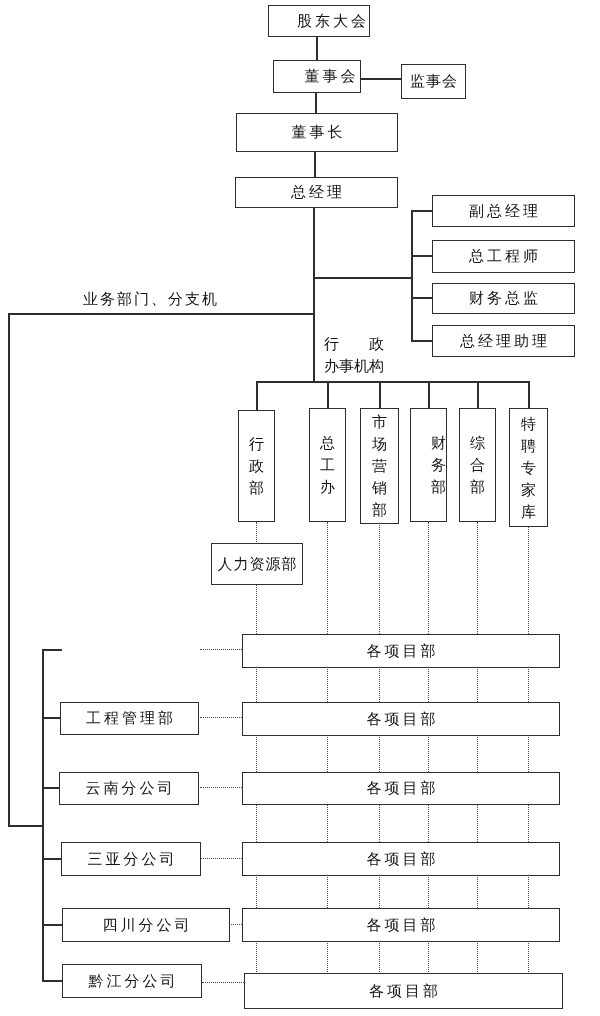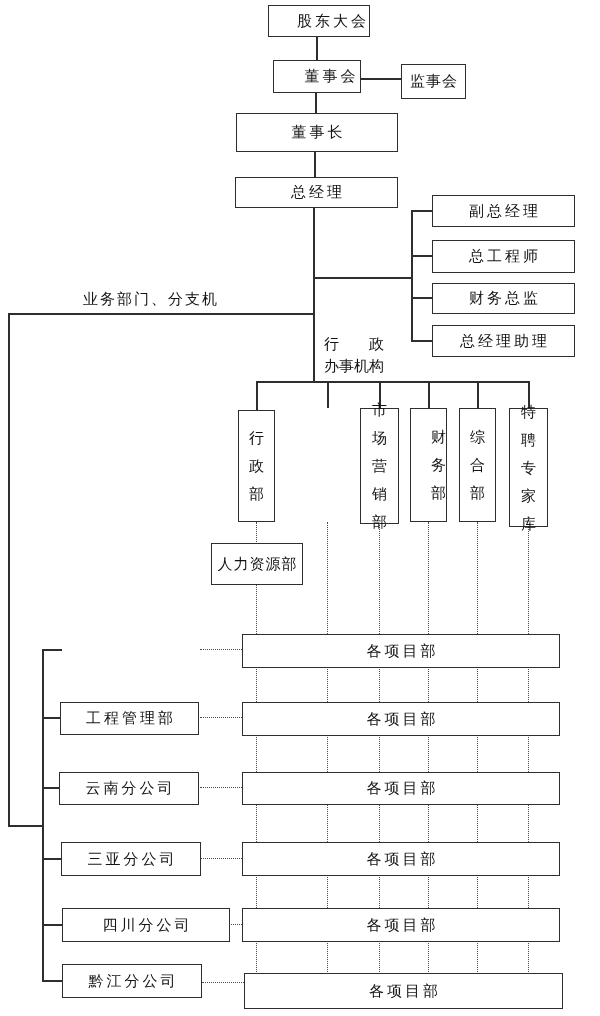--- a/index.html
+++ b/index.html
@@ -7,21 +7,21 @@
     position:relative;width:600px;height:1016px;background:#ffffff;
     font-family:"Liberation Serif","DejaVu Serif",serif;
     color:#141414;overflow:hidden;
   }
   .box{
     position:absolute;box-sizing:border-box;background:#ffffff;
     border:1.8px solid #2e2e2e;display:flex;align-items:center;justify-content:center;
     font-size:15px;letter-spacing:3px;text-indent:3px;z-index:2;
   }
   .vbox{letter-spacing:0;text-indent:0;}
-  .vbox .vtxt{width:1em;word-break:break-all;line-height:28px;text-align:center;}
+  .vbox .vtxt{width:1em;word-break:break-all;line-height:22px;text-align:center;}
   .hline{position:absolute;height:1.6px;background:#2e2e2e;z-index:1;}
   .vline{position:absolute;width:1.6px;background:#2e2e2e;z-index:1;}
   .vdot{position:absolute;width:0;border-left:1.6px dotted #4a4a4a;z-index:1;}
   .hdot{position:absolute;height:0;border-top:1.6px dotted #4a4a4a;z-index:1;}
   .lbl{position:absolute;font-size:15px;z-index:2;background:transparent;}
   #biz-label{letter-spacing:2px;}
   #admin-label{line-height:22px;}
   #admin-label span{display:block;}
 </style>
 </head>
@@ -107,20 +107,23 @@
     <span>业务部门、分支机</span>
   </div>
   <div id="admin-label" class="lbl" style="left:324px;top:333px;width:64px;">
     <span>行　　政</span>
     <span>办事机构</span>
   </div>
 
   <div class="box vbox" style="left:238px;top:410px;width:37px;height:112px;">
     <span class="vtxt">行政部</span>
   </div>
+  <div class="box vbox" style="left:309px;top:408px;width:37px;height:114px;">
+    <span class="vtxt">总工办</span>
+  </div>
   <div class="box vbox" style="left:360px;top:408px;width:39px;height:116px;">
     <span class="vtxt">市场营销部</span>
   </div>
   <div class="box vbox" style="left:410px;top:408px;width:37px;height:114px;justify-content:flex-end;">
     <span class="vtxt">财务部</span>
   </div>
   <div class="box vbox" style="left:459px;top:408px;width:37px;height:114px;">
     <span class="vtxt">综合部</span>
   </div>
   <div class="box vbox" style="left:509px;top:408px;width:39px;height:119px;">

